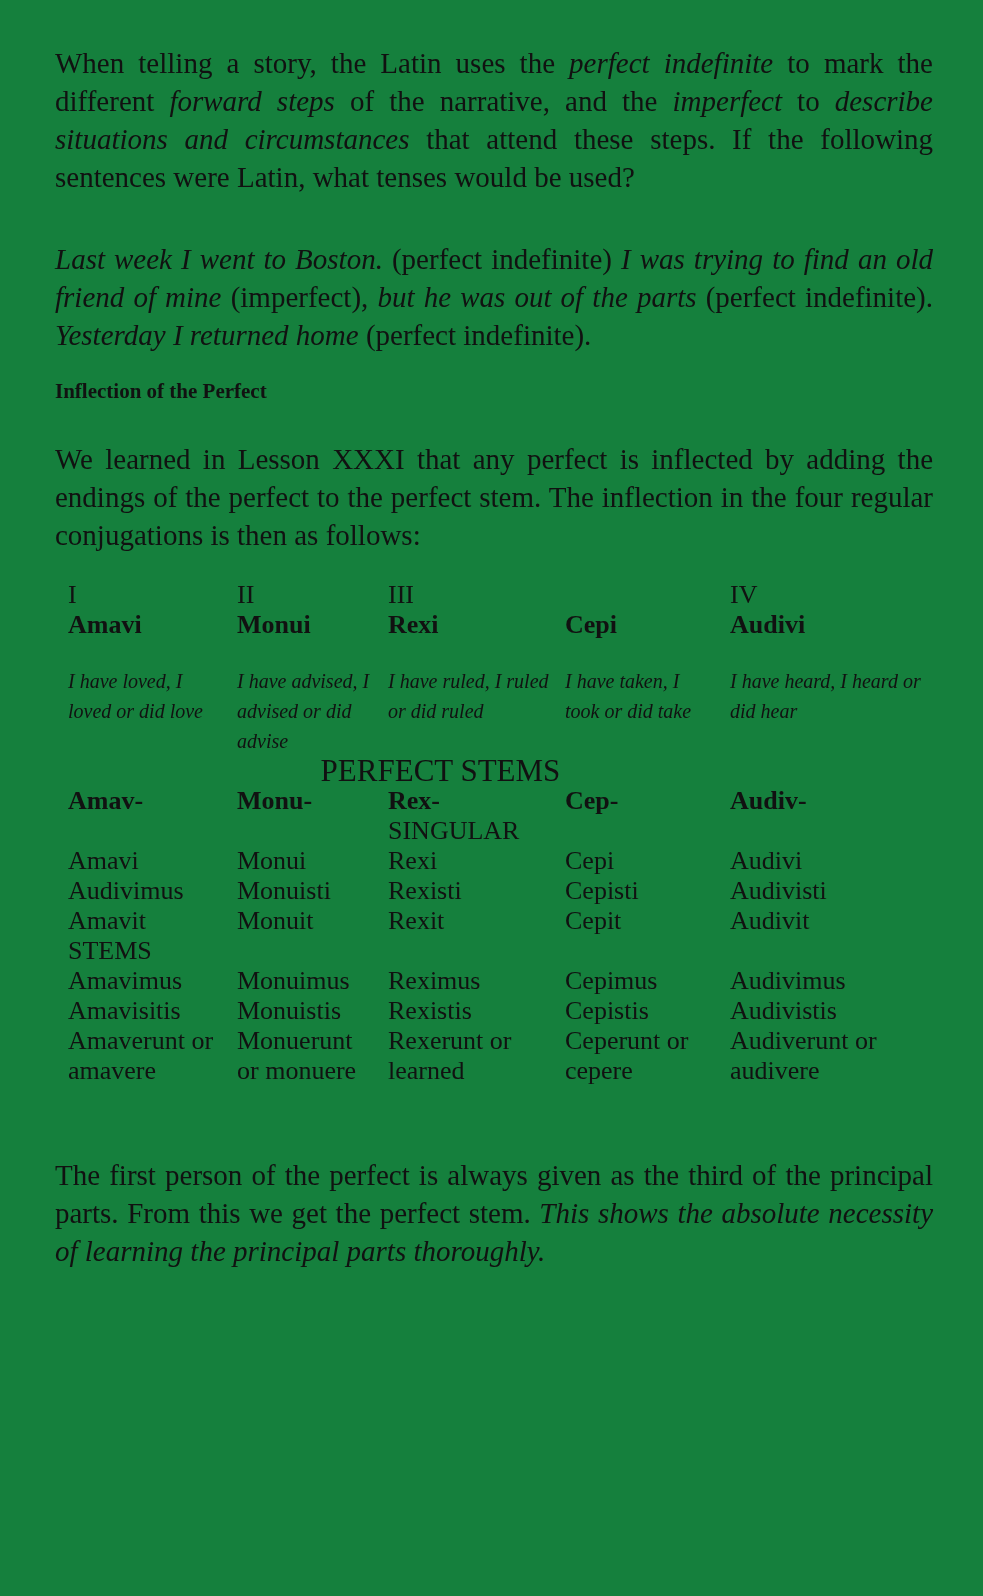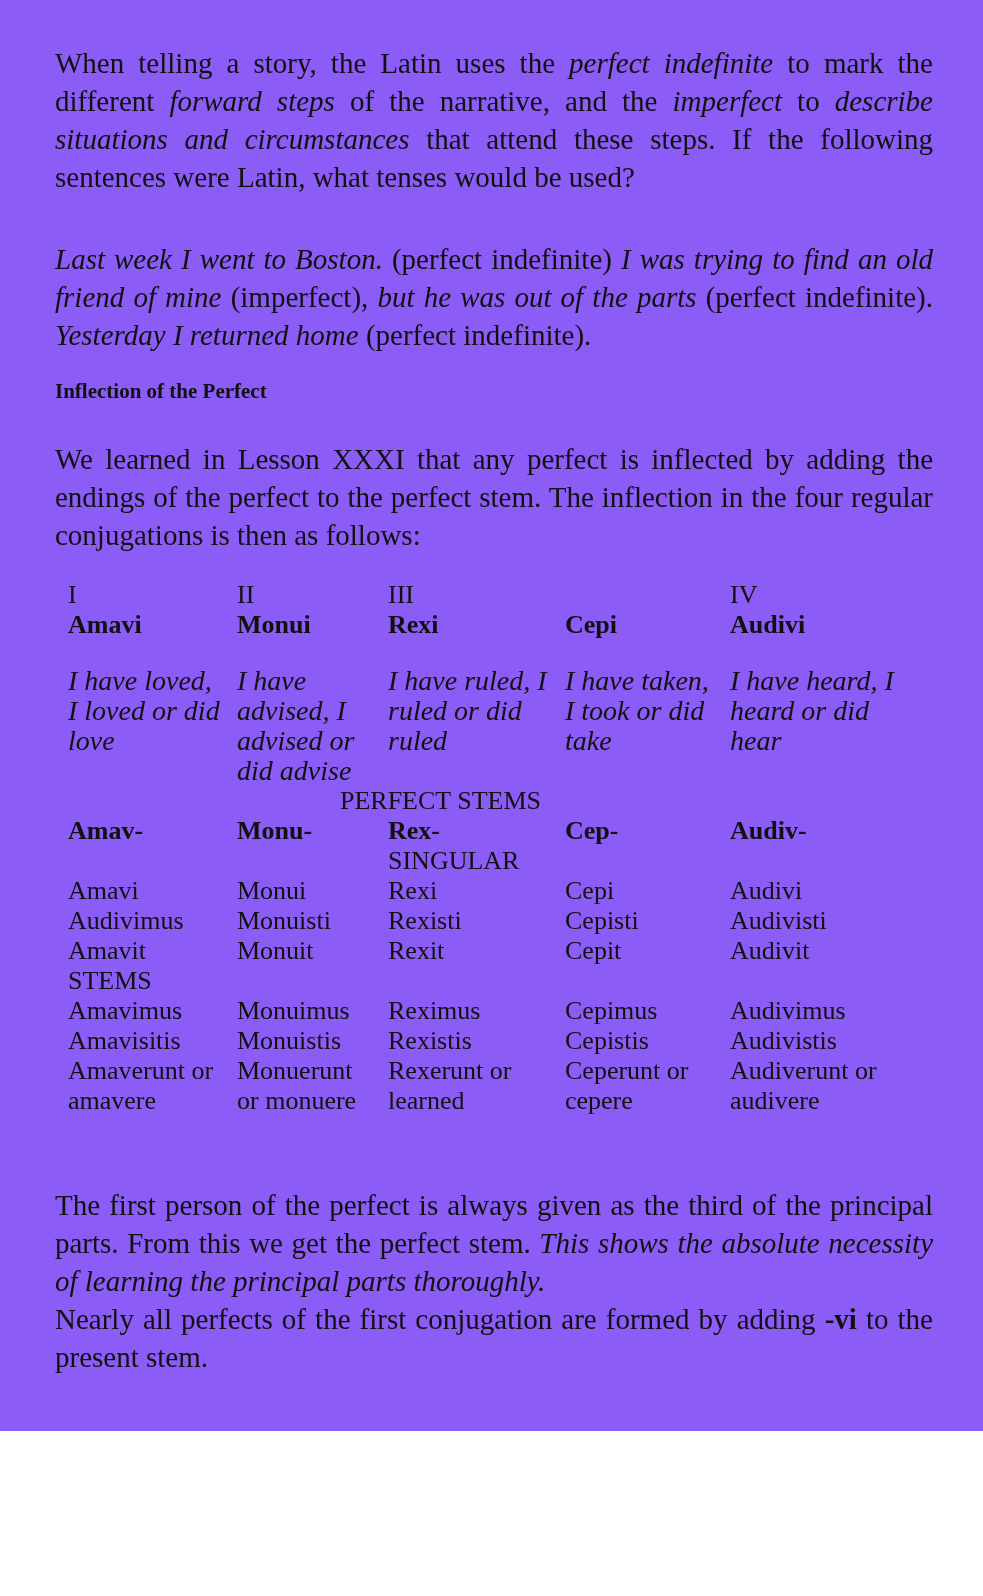--- a/index.html
+++ b/index.html
@@ -3,22 +3,22 @@
 <meta charset="utf-8">
 <style>
   html, body {
     margin: 0;
     padding: 0;
     background: #ffffff;
   }
   .page {
     position: relative;
     width: 983px;
-    height: 1431px;
-    background: #8b5cf6;
+    height: 1596px;
+    background: #15803d;
     color: #111111;
     font-family: "Liberation Serif", "DejaVu Serif", serif;
     overflow: hidden;
     box-sizing: border-box;
     padding: 44px 50px 0 55px;
   }
   .body-par {
     font-size: 29px;
     line-height: 38px;
     text-align: justify;
@@ -47,26 +47,26 @@
     grid-template-columns: 169px 151px 177px 165px 1fr;
   }
   .tcell {
     padding-right: 12px;
     box-sizing: border-box;
   }
   .bold-row .tcell { font-weight: bold; }
   .trans-row { margin-top: 26px; }
   .trans-row .tcell {
     font-style: italic;
-    font-size: 28px;
+    font-size: 20px;
     line-height: 30px;
   }
   .stems-heading {
     text-align: center;
-    font-size: 26px;
+    font-size: 31px;
     line-height: 30px;
     margin-right: 120px; 
   }
   .closing1 { margin-top: 70px; }
   .closing2 { margin-bottom: 0; }
 </style>
 </head>
 <body>
 
 <div class="page">
@@ -176,15 +176,14 @@
       <div class="tcell">Monuerunt or monuere</div>
       <div class="tcell">Rexerunt or learned</div>
       <div class="tcell">Ceperunt or cepere</div>
       <div class="tcell">Audiverunt or audivere</div>
     </div>
 
   </div>
 
   <p class="body-par closing1"><span>The first person of the perfect is always given as the third of the principal parts. From this we get the perfect stem. </span><span class="it">This shows the absolute necessity of learning the principal parts thoroughly.</span></p>
 
-  <p class="body-par closing2"><span>Nearly all perfects of the first conjugation are formed by adding </span><span class="bd">-vi</span><span> to the present stem.</span></p>
 
 </div>
 
 </body></html>

